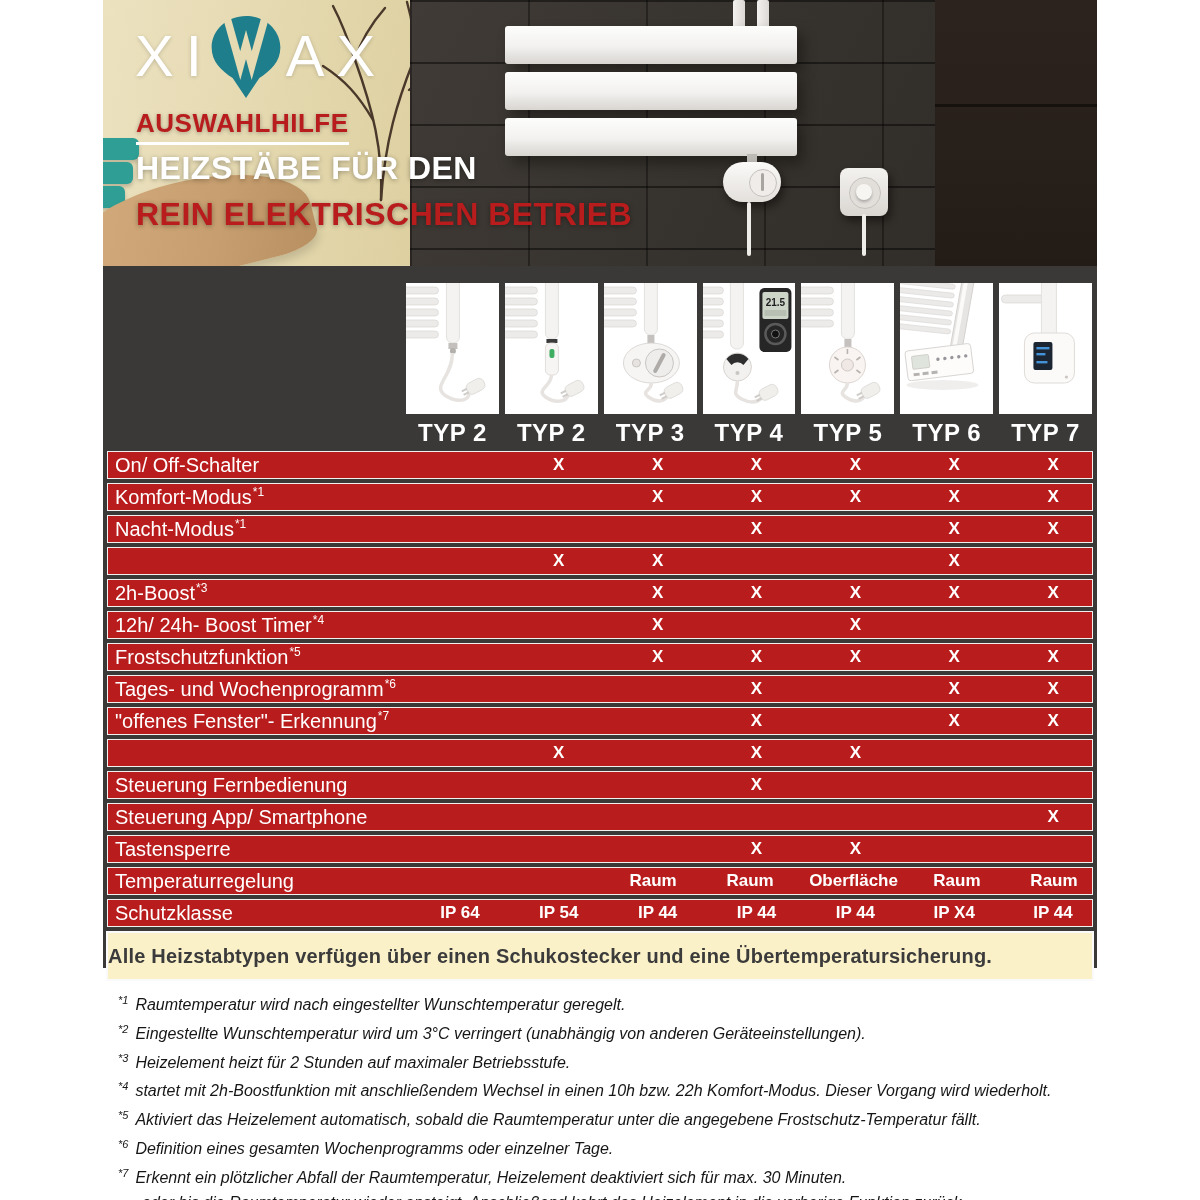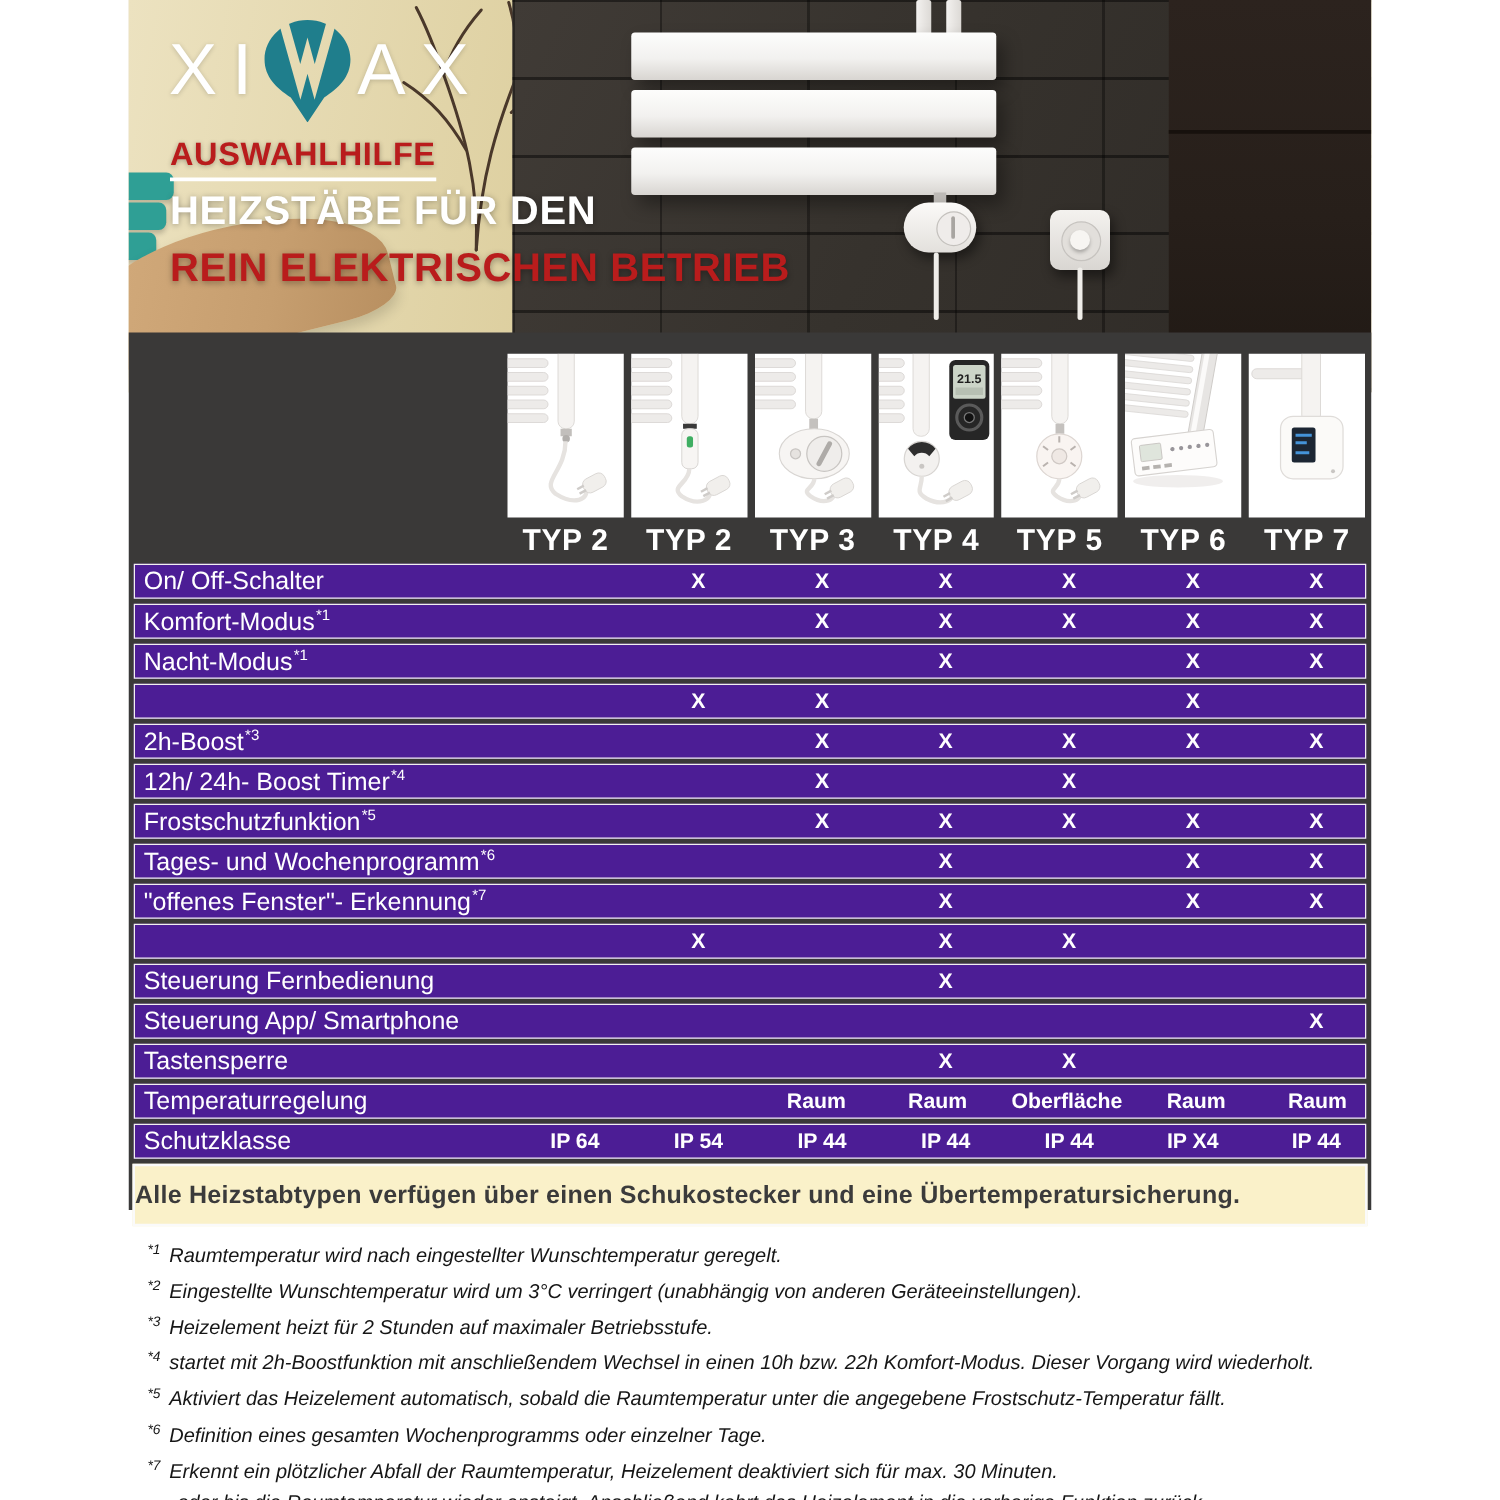--- a/index.html
+++ b/index.html
@@ -70,21 +70,21 @@
 
   
   .panel{position:absolute;left:103px;top:266px;width:994px;height:702px;background:#3a3938;}
   .tgrid{display:grid;grid-template-columns:294px repeat(7,1fr);column-gap:4px;}
   .type-images{margin:17px 4px 0;height:131px;text-decoration:underline;}
   .pimg{background:#fff;margin:0 1px;position:relative;overflow:hidden;}
   .pimg svg{position:absolute;inset:0;width:100%;height:100%;}
   .type-labels{margin:0 4px;height:37px;align-items:center;}
   .type-label{color:#fff;font-size:24px;font-weight:700;text-align:center;letter-spacing:.5px;}
 
-  .frow{margin:0 4px 4px;height:26px;border:1px solid #f1f0ef;background:#4c1d95;
+  .frow{margin:0 4px 4px;height:26px;border:1px solid #f1f0ef;background:#b91c1c;
         display:grid;grid-template-columns:292px repeat(7,1fr);column-gap:21px;align-items:center;}
   .flabel{color:#fff;font-size:20px;padding-left:7px;white-space:nowrap;}
   .flabel sup{font-size:12px;margin-left:1px;}
   .fcell{color:#fff;font-size:17px;font-weight:700;text-align:center;}
 
   .note{margin:4px 3px 0;height:46px;background:#faf1c9;border:2px solid #fafafa;
         display:flex;align-items:center;justify-content:flex-start;}
   .note-text{color:#3b3b3b;font-size:20px;font-weight:700;letter-spacing:.2px;}
 
   

